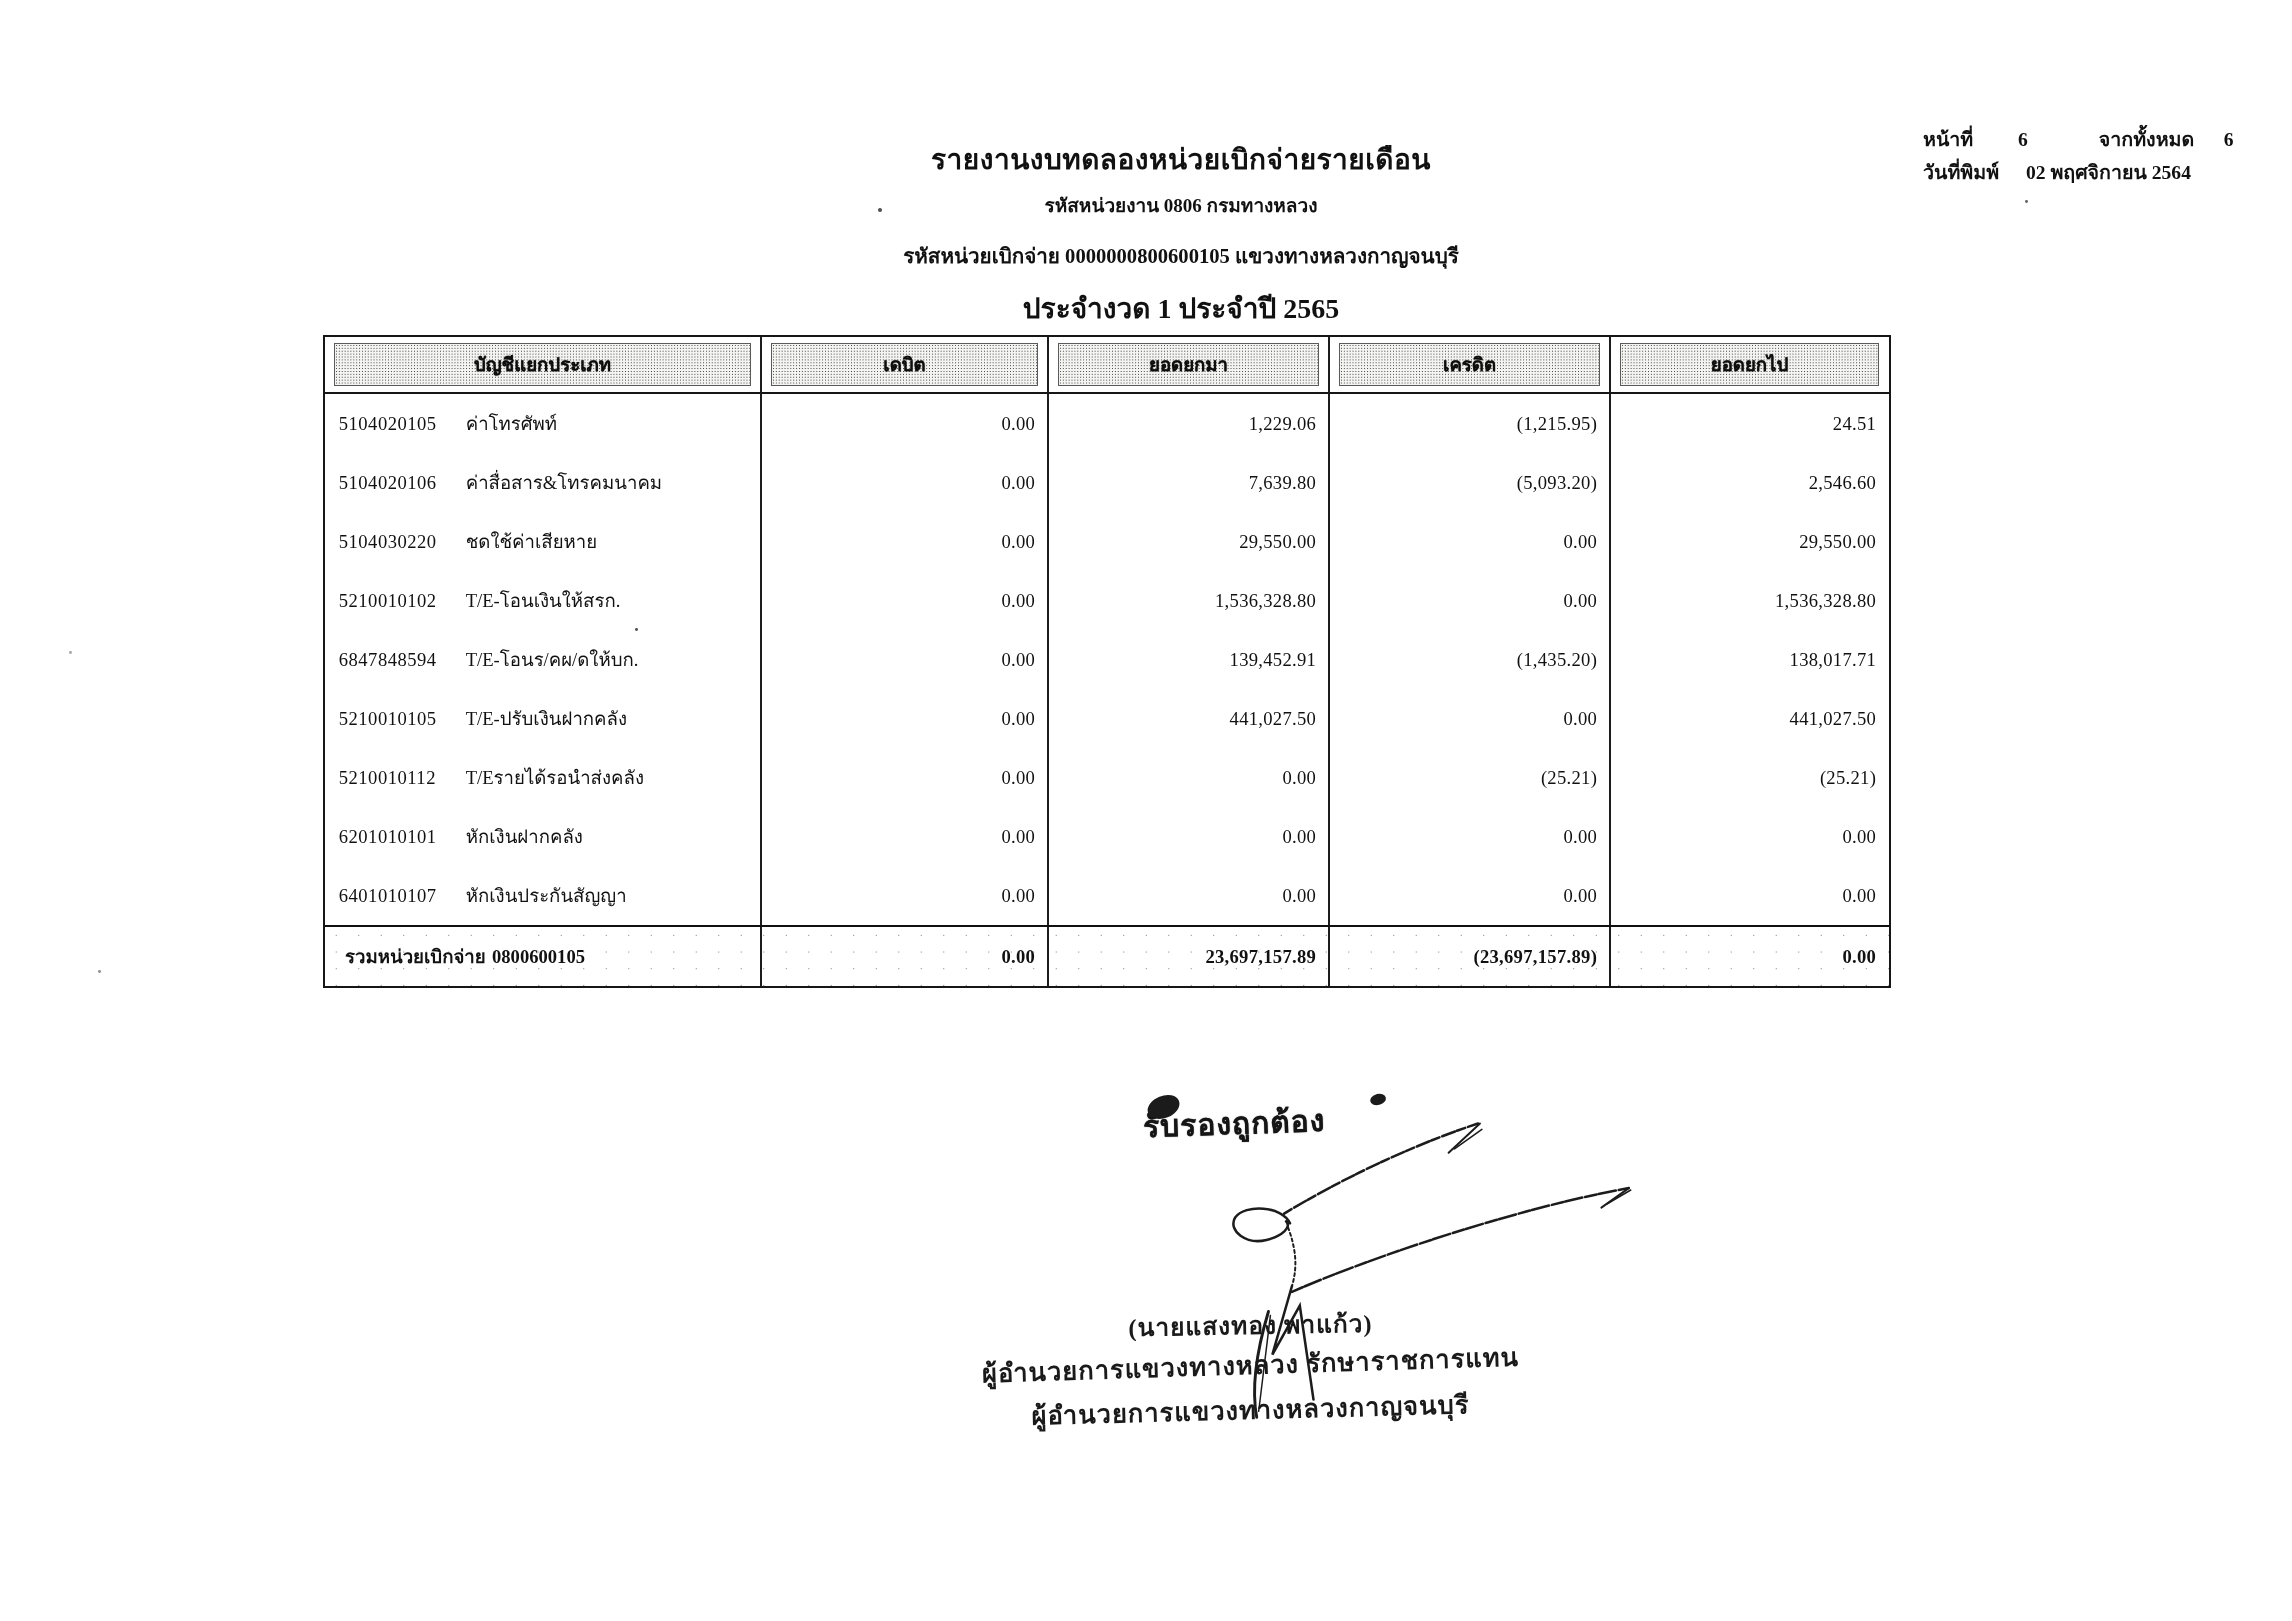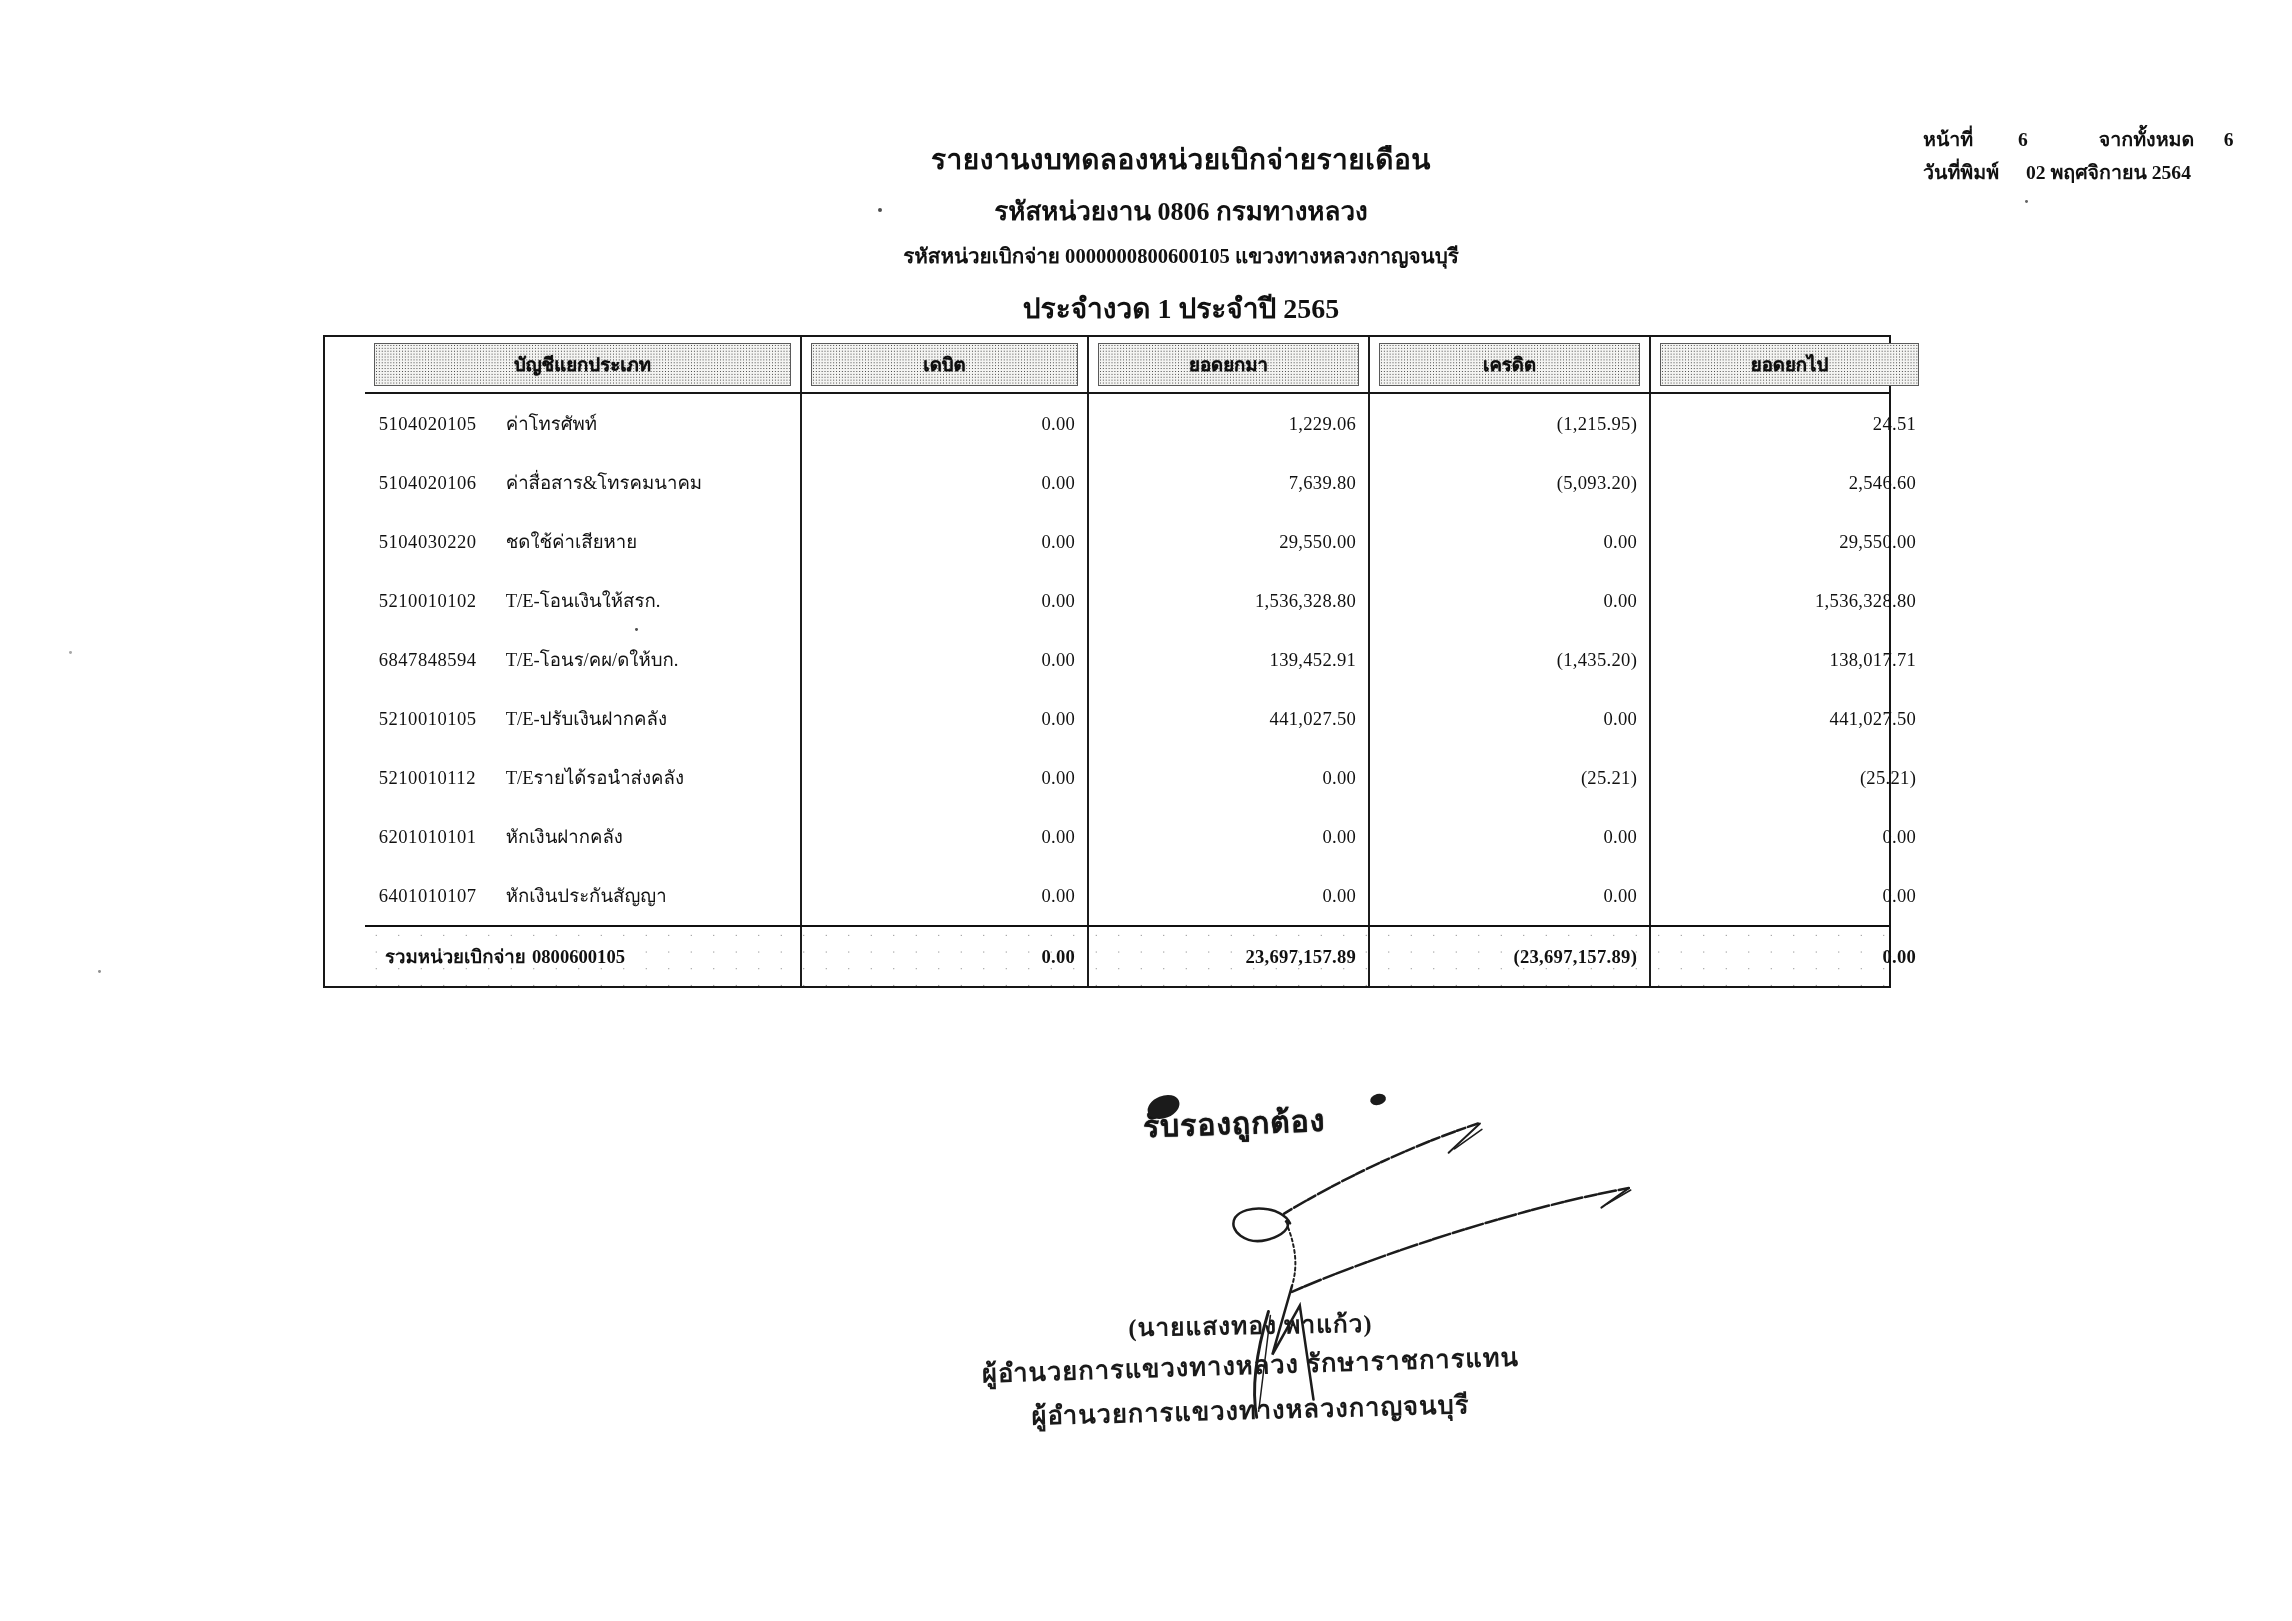--- a/index.html
+++ b/index.html
@@ -9,42 +9,41 @@
     height:1465px;
     background:#ffffff;
     font-family:"Liberation Serif","DejaVu Serif",serif;
     color:#111111;
     overflow:hidden;
   }
   .abs{position:absolute;}
   
   .doc-line{left:529px;width:1304px;text-align:center;white-space:nowrap;}
   .doc-title{top:137px;font-size:28px;font-weight:700;letter-spacing:0.5px;}
-  .doc-sub1{top:190px;font-size:26px;font-weight:700;}
+  .doc-sub1{top:190px;font-size:19px;font-weight:700;}
   .doc-sub2{top:239px;font-size:20.6px;font-weight:700;}
   .doc-sub3{top:286px;font-size:28px;font-weight:700;}
   
   .page-info{left:1923px;top:123px;font-size:19.6px;font-weight:700;line-height:33px;white-space:nowrap;}
   .pi-row span{display:inline-block;}
   .pi-l1{width:90px;}
   .pi-v1{width:76px;}
   .pi-l2{width:120px;}
   .pi-l3{width:98px;}
   
   .tbl{
     left:323px;top:335px;width:1568px;
     border:2px solid #161616;
     box-sizing:border-box;
     font-size:18.6px;
   }
   .grid-row{
     display:grid;
     grid-template-columns:437px 287px 281px 281px 277px;
     box-sizing:border-box;
-    margin-left:40px;
   }
   .cell{
     box-sizing:border-box;
     border-right:2px solid #1c1c1c;
     display:flex;
     align-items:center;
     height:100%;
     overflow:hidden;
   }
   .cell:last-child{border-right:none;}

